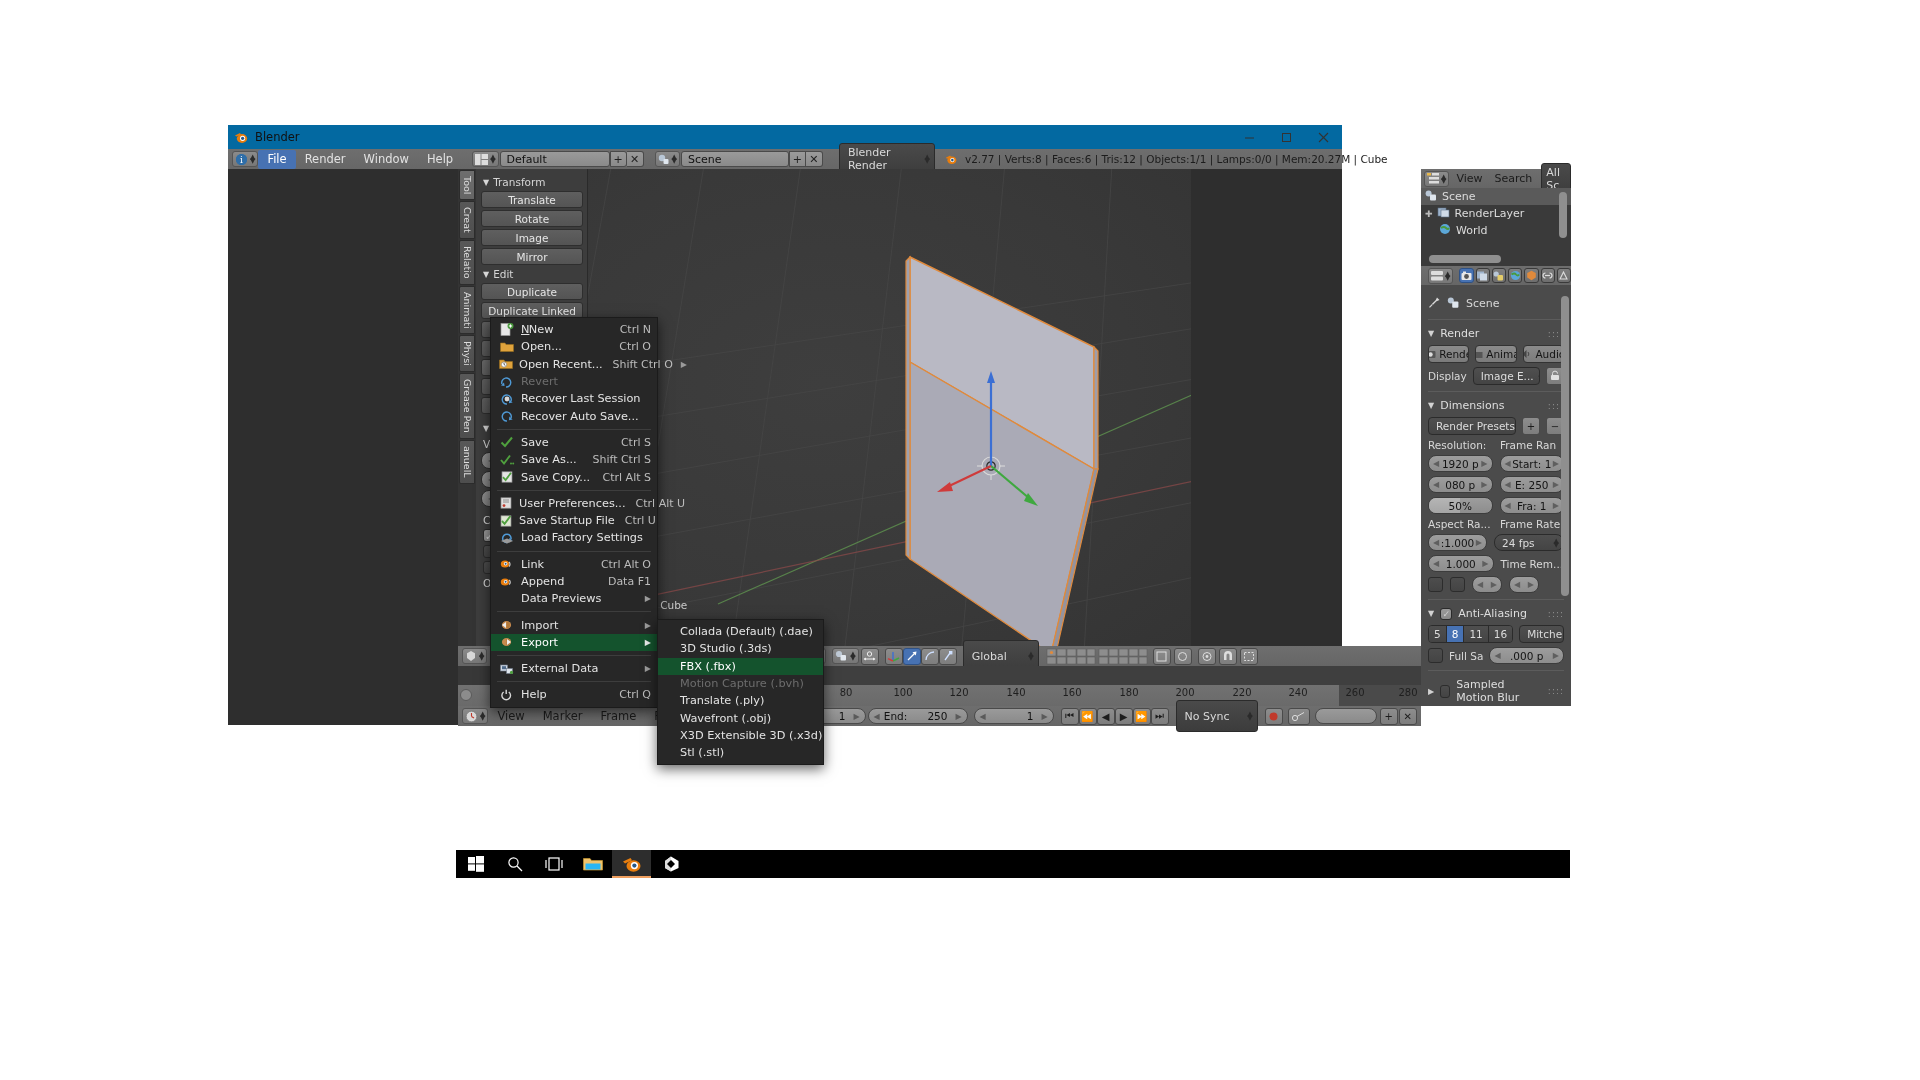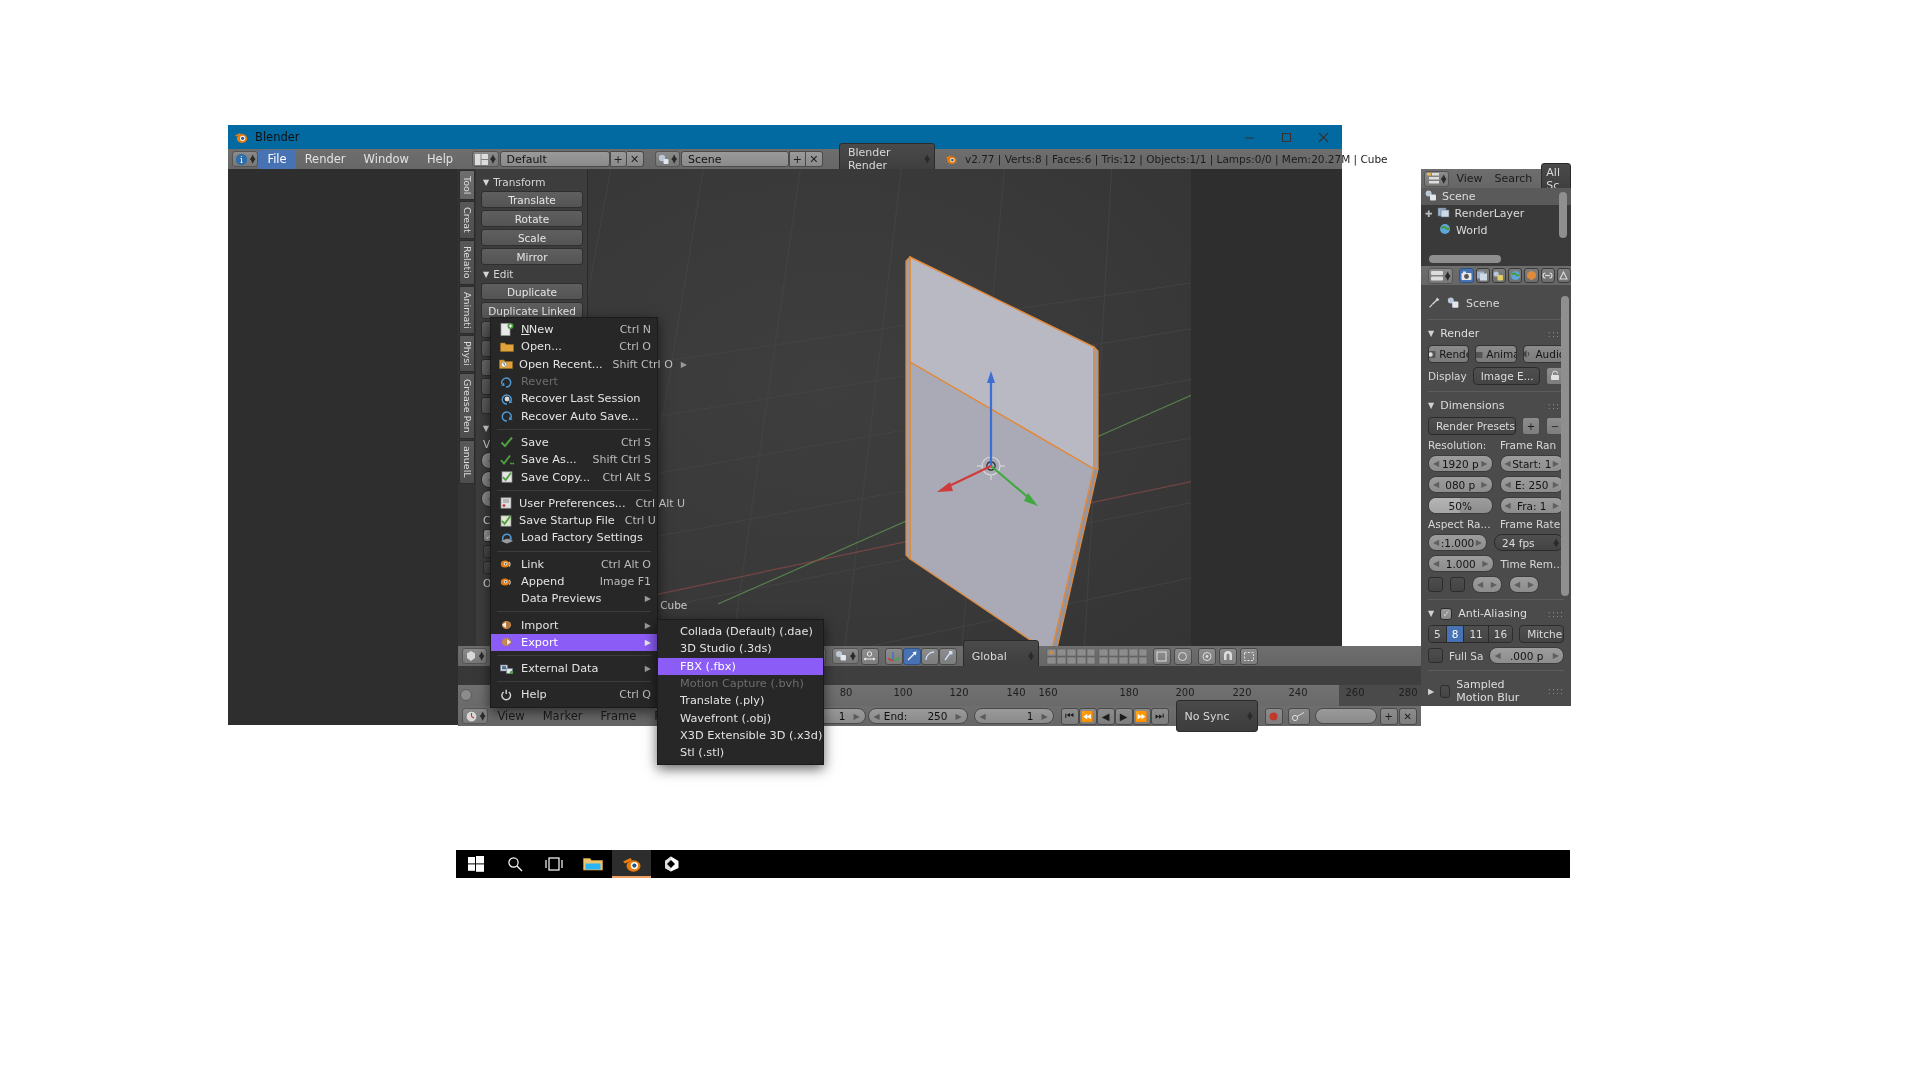--- a/index.html
+++ b/index.html
@@ -180,21 +180,21 @@
     box-shadow:0 4px 12px rgba(0,0,0,.6); z-index:50; padding:3px 0;
   }
   #file-menu { left:262px; top:168px; width:168px; }
   .mi { position:relative; display:flex; align-items:center; height:17.3px; padding:0 6px 0 8px; font-size:11.3px; color:#e3e3e3; }
   .mi .ico { width:16px; height:14px; margin-right:6px; display:flex;align-items:center;justify-content:center; }
   .mi .lbl { flex:1; white-space:nowrap; }
   .mi .lbl u { text-decoration:underline; }
   .mi .sc { color:#bcbcbc; font-size:11px; margin-left:10px; white-space:nowrap;}
   .mi .ar { color:#9a9a9a; font-size:8px; margin-left:8px; }
   .mi.dis { color:#6d6d6d; }
-  .mi.hl { background:#8b5cf6; color:#fff;align-items:center; }
+  .mi.hl { background:#14532d; color:#fff;align-items:center; }
   .msep { height:1px; background:#3d3d3d; margin:4px 6px; }
 
   #export-menu { left:429px; top:470px; width:167px; }
 
   
   .taskbar { position:absolute; left:228px; top:725px; width:1114px; height:28px; background:#000; display:flex; align-items:center; }
   .tbi { width:39px; height:28px; display:flex; align-items:center; justify-content:center; position:relative;}
   .tbi.active { background:#2d2d2d; }
   .tbi.active:after { content:''; position:absolute; left:0; right:0; bottom:0; height:2px; background:#f0a060; }
 
@@ -384,21 +384,21 @@
           <div class="tstab">Grease Pen</div>
           <div class="tstab">anuelL</div>
         </div>
         <div class="tspanel">
           <div class="tsgroup-hdr">
             <span style="font-size:8px;">▼</span>
             <span>Transform</span>
           </div>
           <div class="tsbtn">Translate</div>
           <div class="tsbtn">Rotate</div>
-          <div class="tsbtn">Scale</div>
+          <div class="tsbtn">Image</div>
           <div class="tsbtn">Mirror</div>
           <div class="tsgroup-hdr">
             <span style="font-size:8px;">▼</span>
             <span>Edit</span>
           </div>
           <div class="tsbtn">Duplicate</div>
           <div class="tsbtn">Duplicate Linked</div>
           <div class="tsbtn">Delete</div>
           <div class="tsbtn">Join</div>
           <div class="tsbtn" style="background:linear-gradient(#6a6a6a,#5d5d5d);">Set Origin</div>
@@ -609,21 +609,21 @@
           <span class="tl-tick" style="left:49px;">-40</span>
           <span class="tl-tick" style="left:105px;">-20</span>
           <span class="tl-tick" style="left:162px;">0</span>
           <span class="tl-tick" style="left:219px;">20</span>
           <span class="tl-tick" style="left:275px;">40</span>
           <span class="tl-tick" style="left:332px;">60</span>
           <span class="tl-tick" style="left:388px;">80</span>
           <span class="tl-tick" style="left:445px;">100</span>
           <span class="tl-tick" style="left:501px;">120</span>
           <span class="tl-tick" style="left:558px;">140</span>
-          <span class="tl-tick" style="left:590px;text-align:right;">160</span>
+          <span class="tl-tick" style="left:614px;text-align:right;">160</span>
           <span class="tl-tick" style="left:671px;">180</span>
           <span class="tl-tick" style="left:727px;">200</span>
           <span class="tl-tick" style="left:784px;">220</span>
           <span class="tl-tick" style="left:840px;">240</span>
           <span class="tl-tick" style="left:897px;text-align:center;">260</span>
           <span class="tl-tick" style="left:950px;">280</span>
         </div>
       </div>
 
       <div class="tlhdr">
@@ -1175,21 +1175,21 @@
         <div class="mi">
           <span class="ico">
             <svg width="14" height="12" viewBox="0 0 14 12">
                 <ellipse cx="5" cy="6" rx="4.2" ry="3.6" fill="#e87d0d"></ellipse>
                 <circle cx="5.6" cy="5.8" r="1.8" fill="#fff"></circle>
                 <circle cx="5.6" cy="5.8" r="1" fill="#265787"></circle>
                 <path d="M9.2 8.5 a3 3 0 0 0 0 -4.5" fill="none" stroke="#cfcfcf" stroke-width="1.2"></path>
               </svg>
           </span>
           <span class="lbl"><span>Append</span></span>
-          <span class="sc">Image F1</span>
+          <span class="sc">Data F1</span>
         </div>
 
         <div class="mi">
           <span class="ico"></span>
           <span class="lbl"><span>Data Previews</span></span>
           <span class="ar">▶</span>
         </div>
 
         <div class="msep"></div>
 

